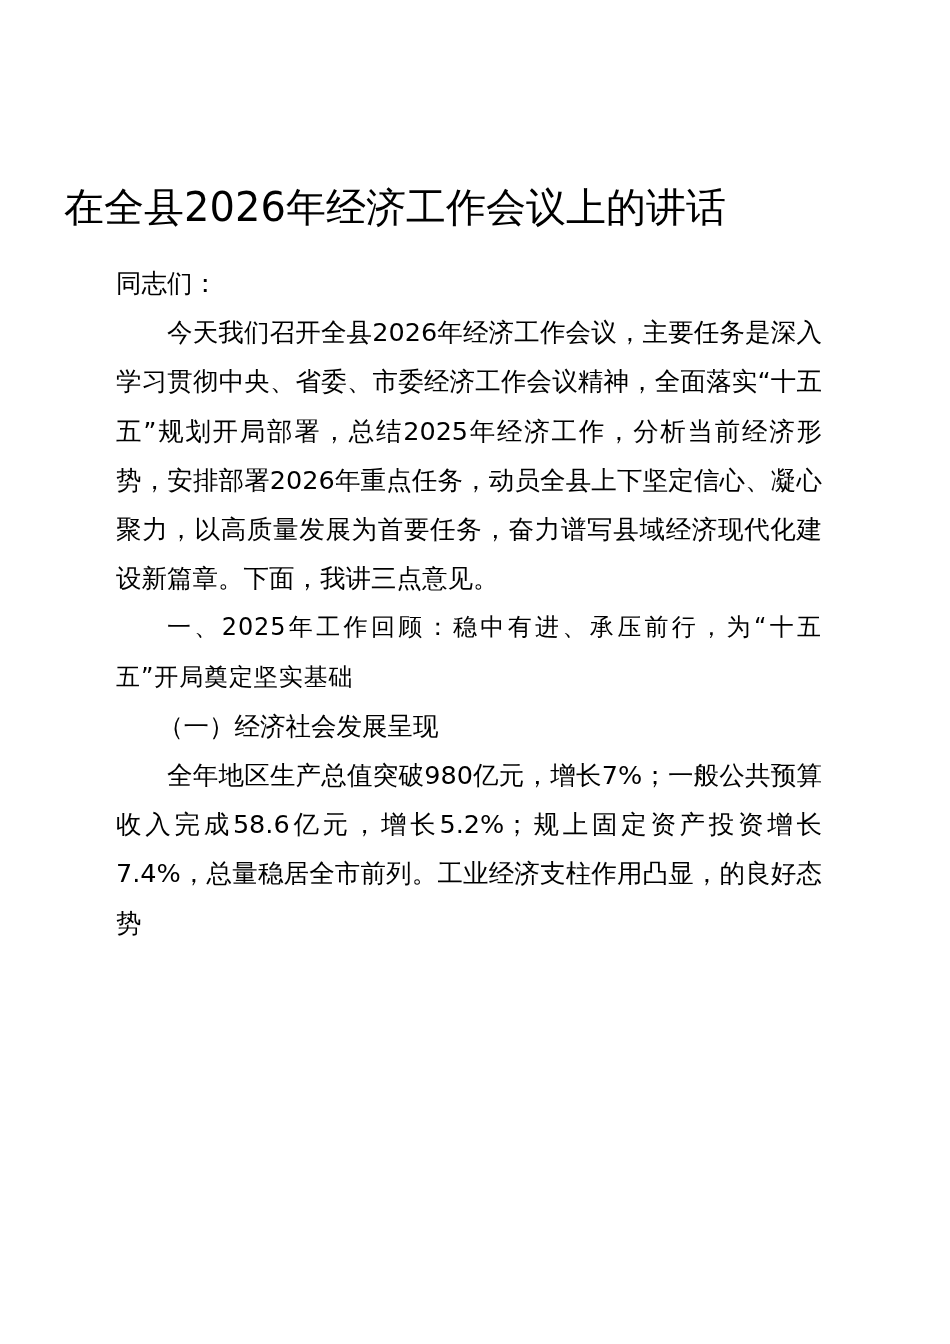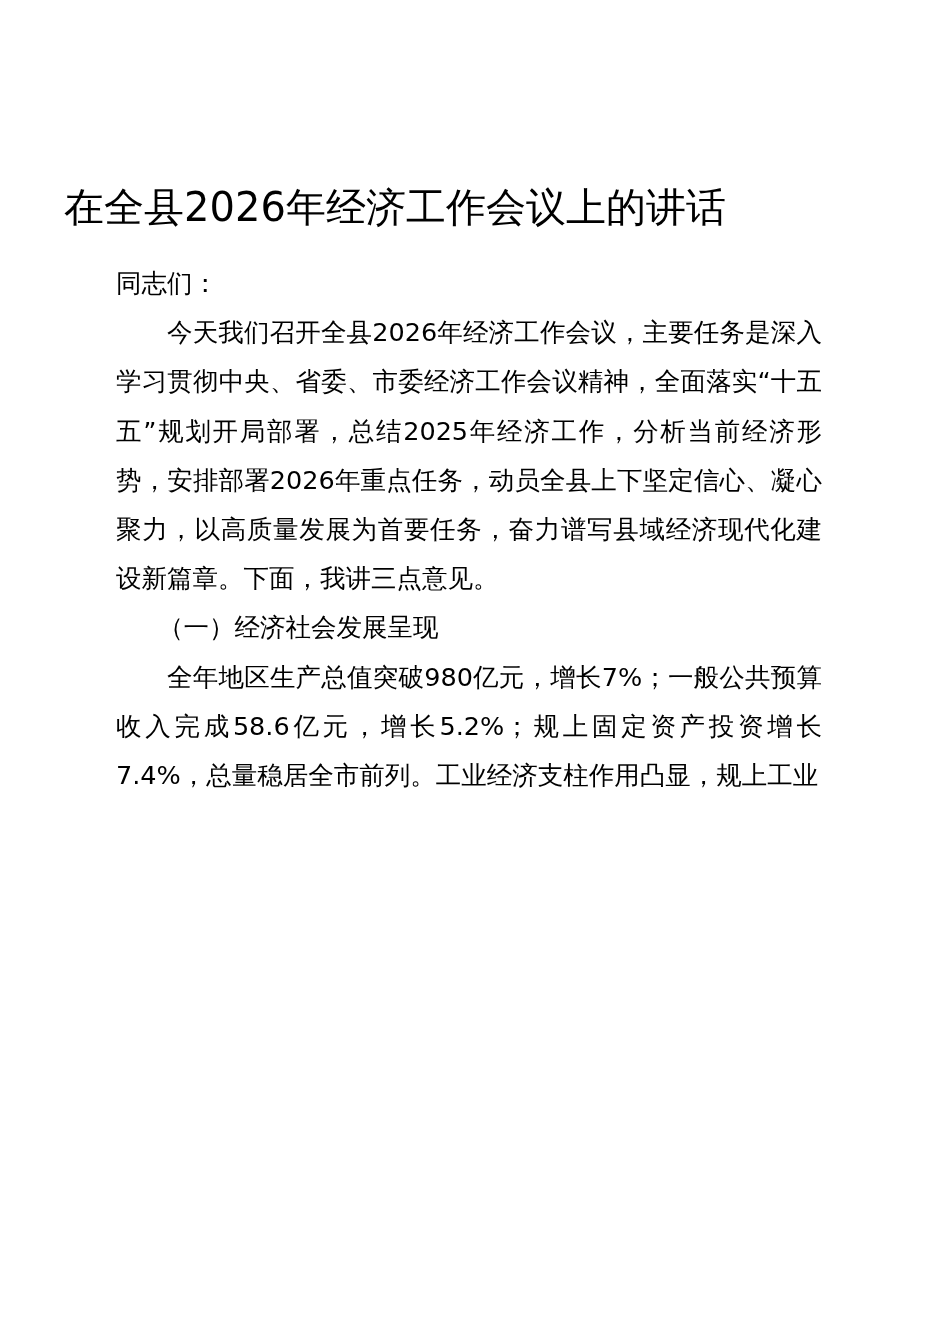--- a/index.html
+++ b/index.html
@@ -65,19 +65,20 @@
 <body>
 
 <div class="page">
   <h1 class="title">在全县2026年经济工作会议上的讲话</h1>
 
   <div class="body-text">
     <p>同志们：</p>
 
     <p class="indent">今天我们召开全县2026年经济工作会议，主要任务是深入学习贯彻中央、省委、市委经济工作会议精神，全面落实“十五五”规划开局部署，总结2025年经济工作，分析当前经济形势，安排部署2026年重点任务，动员全县上下坚定信心、凝心聚力，以高质量发展为首要任务，奋力谱写县域经济现代化建设新篇章。下面，我讲三点意见。</p>
 
+    <p class="heading-1">一、2025年工作回顾：稳中有进、承压前行，为“十五五”开局奠定坚实基础</p>
 
 
     <p class="heading-2">（一）经济社会发展呈现</p>
 
-    <p class="indent">全年地区生产总值突破980亿元，增长7%；一般公共预算收入完成58.6亿元，增长5.2%；规上固定资产投资增长7.4%，总量稳居全市前列。工业经济支柱作用凸显，规上工业</p>
+    <p class="indent">全年地区生产总值突破980亿元，增长7%；一般公共预算收入完成58.6亿元，增长5.2%；规上固定资产投资增长7.4%，总量稳居全市前列。工业经济支柱作用凸显，的良好态势</p>
   </div>
 </div>
 
 </body></html>

